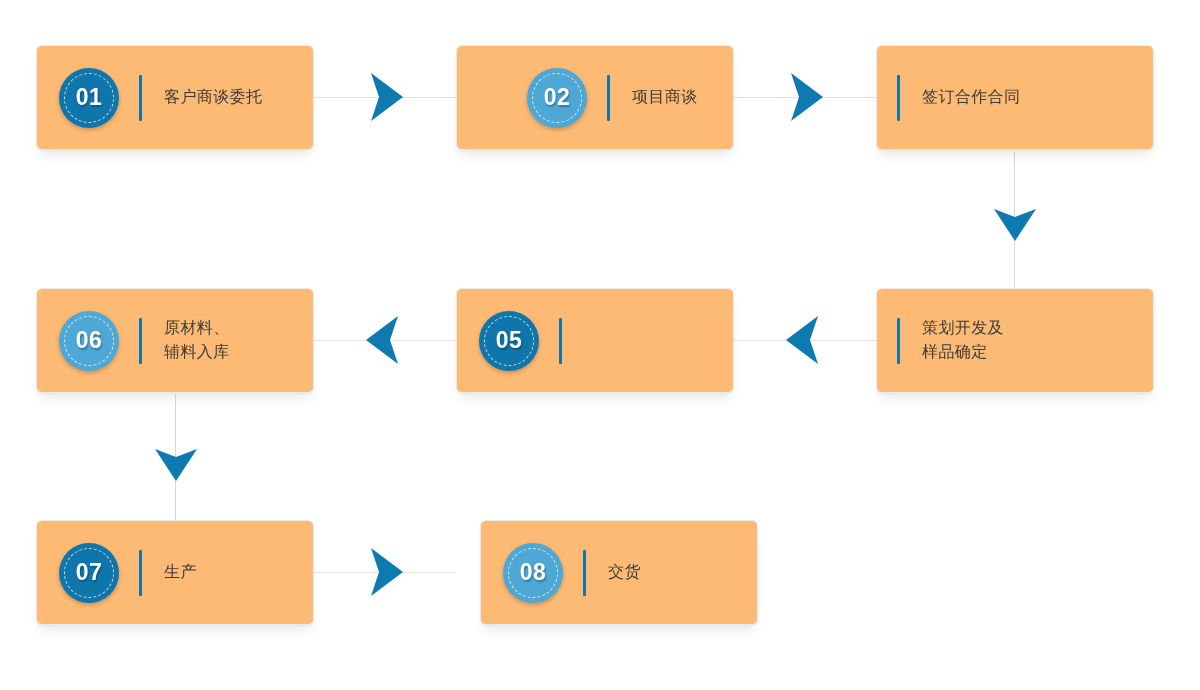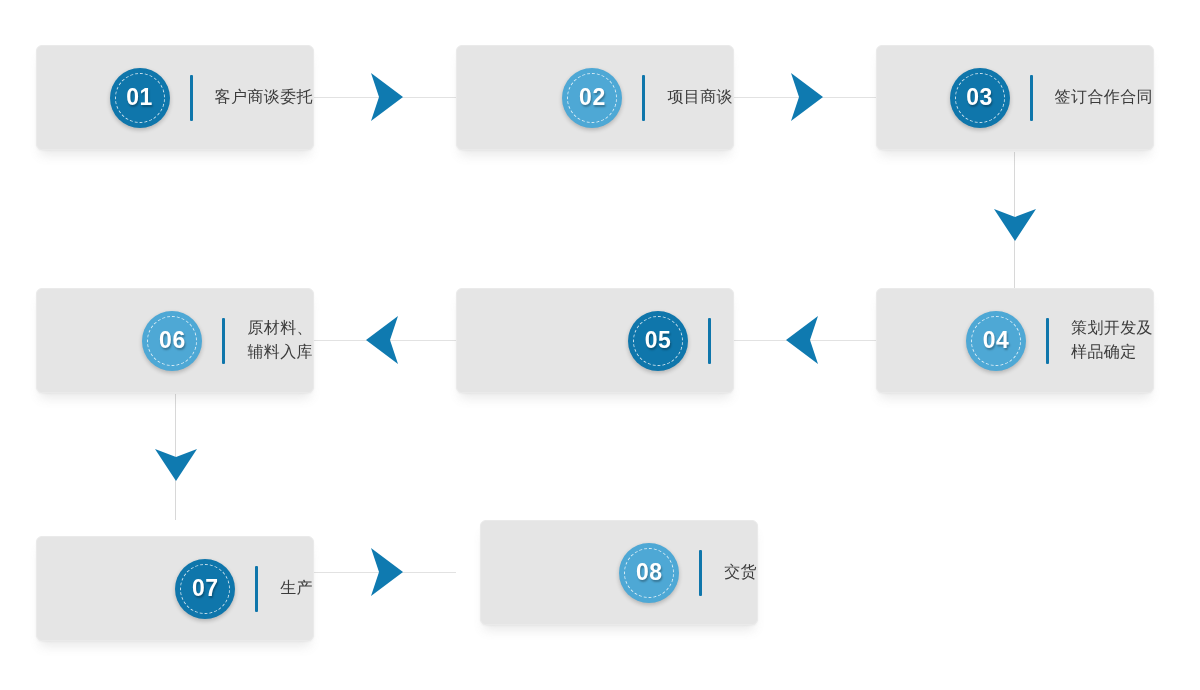--- a/index.html
+++ b/index.html
@@ -38,30 +38,29 @@
     width: 44px;
     height: 52px;
   }
   .arrow svg { display: block; width: 100%; height: 100%; }
 
   
   .card {
     position: absolute;
     width: 278px;
     height: 105px;
-    background: #e5e5e5;
+    background: #fdba74;
     border: 1px solid #eaeaea;
     border-radius: 6px;
     box-sizing: border-box;
     display: flex;
     align-items: center;
     box-shadow: 0 9px 11px -4px rgba(120,120,120,0.16),
                 0 1px 2px rgba(0,0,0,0.04);
     z-index: 3;
-    justify-content: flex-end;
   }
 
   .badge {
     position: relative;
     width: 60px;
     height: 60px;
     min-width: 60px;
     margin-left: 22px;
     border-radius: 50%;
     display: flex;
@@ -165,43 +164,35 @@
 
   <div class="card" style="left:36px; top:45px;">
     <div class="badge dark">
       <div class="ring"></div>
       <span class="num">01</span>
     </div>
     <div class="divider"></div>
     <div class="label">客户商谈委托</div>
   </div>
 
-  <div class="card" style="left:456px; top:45px;">
+  <div class="card" style="left:456px; top:45px;padding-left:48px;">
     <div class="badge light">
       <div class="ring"></div>
       <span class="num">02</span>
     </div>
     <div class="divider"></div>
     <div class="label">项目商谈</div>
   </div>
 
   <div class="card" style="left:876px; top:45px;">
-    <div class="badge dark">
-      <div class="ring"></div>
-      <span class="num">03</span>
-    </div>
     <div class="divider"></div>
     <div class="label">签订合作合同</div>
   </div>
 
   <div class="card" style="left:876px; top:288px;">
-    <div class="badge light">
-      <div class="ring"></div>
-      <span class="num">04</span>
-    </div>
     <div class="divider"></div>
     <div class="label">策划开发及
 样品确定</div>
   </div>
 
   <div class="card" style="left:456px; top:288px;">
     <div class="badge dark">
       <div class="ring"></div>
       <span class="num">05</span>
     </div>
@@ -211,21 +202,21 @@
   <div class="card" style="left:36px; top:288px;">
     <div class="badge light">
       <div class="ring"></div>
       <span class="num">06</span>
     </div>
     <div class="divider"></div>
     <div class="label">原材料、
 辅料入库</div>
   </div>
 
-  <div class="card" style="left:36px; top:520px;margin-top:16px;">
+  <div class="card" style="left:36px; top:520px;">
     <div class="badge dark">
       <div class="ring"></div>
       <span class="num">07</span>
     </div>
     <div class="divider"></div>
     <div class="label">生产</div>
   </div>
 
   <div class="card" style="left:480px; top:520px;">
     <div class="badge light">

